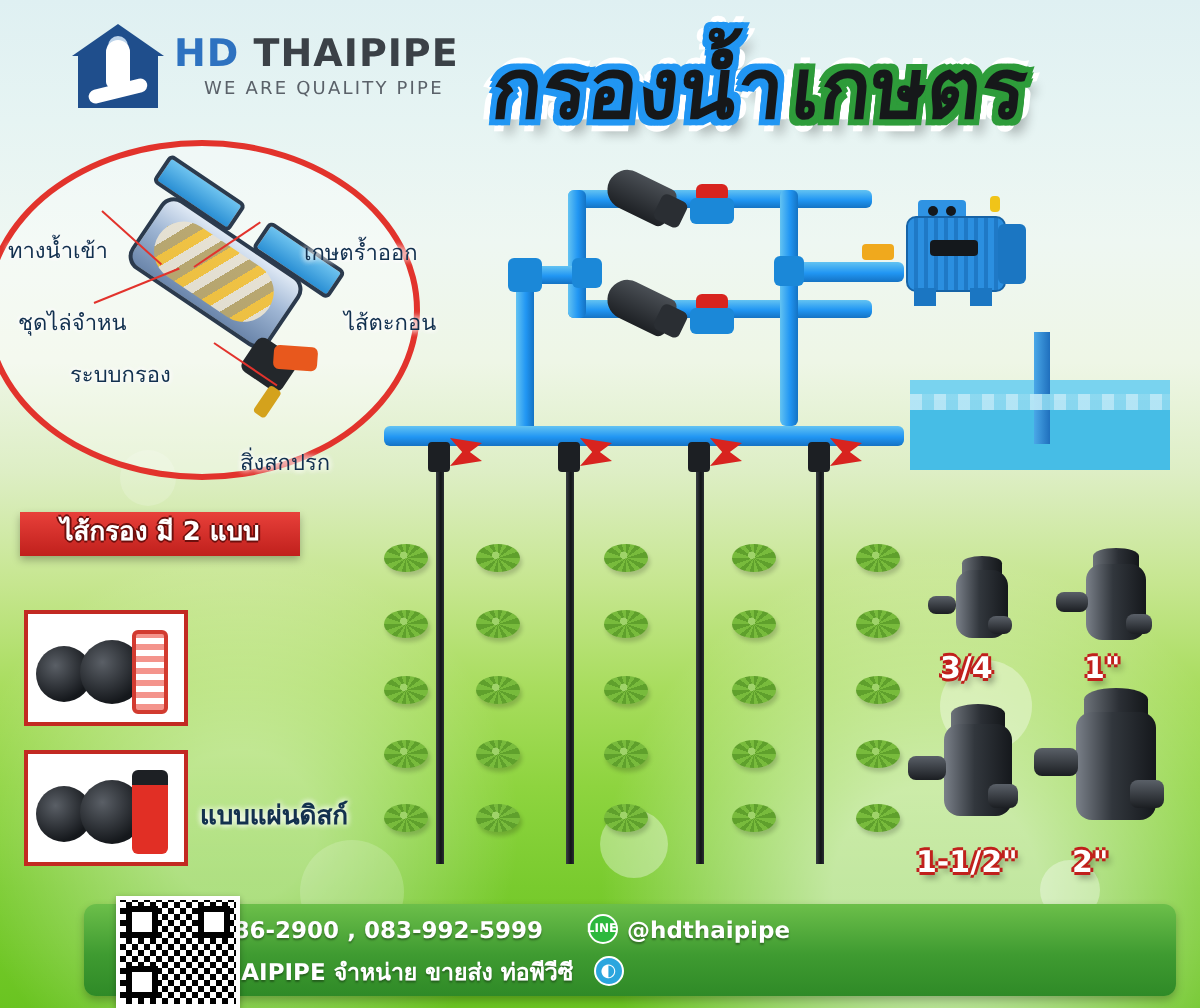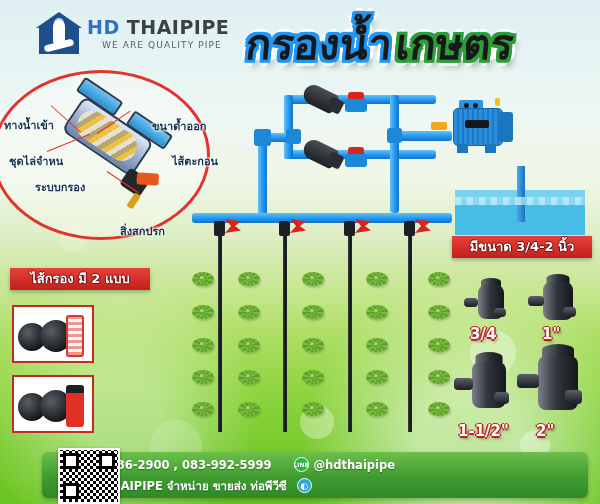--- a/index.html
+++ b/index.html
@@ -115,21 +115,21 @@
   #filterBody .handle {
     position:absolute; left:96px; top:46px; width:22px; height:12px;
     background:#e8581d; border-radius:3px; transform:rotate(-30deg);
   }
   #filterBody .nozzle {
     position:absolute; left:104px; top:70px; width:7px; height:16px;
     background:#d4a21c; border-radius:2px;
   }
   .lead { position:absolute; background:#e2332c; height:1px; transform-origin:0 50%; }
   .cut-label {
-    position:absolute; font-size:11px; color:#12304f; font-weight:bold; white-space:nowrap;
+    position:absolute; font-size:11px; color:#12304f; font-weight:normal; white-space:nowrap;
     font-family:"DejaVu Sans","Liberation Sans",sans-serif;
     text-shadow:0 0 3px #fff, 0 0 3px #fff, 0 0 3px #fff;
   }
 
   
   .pipe-h, .pipe-v { position:absolute; background:linear-gradient(180deg,#63c3f2,#2196f3 55%,#1473c4); border-radius:3px; }
   .pipe-v { background:linear-gradient(90deg,#63c3f2,#2196f3 55%,#1473c4); }
   .joint { position:absolute; background:#1b88d8; border-radius:3px; }
   .blackfilter {
     position:absolute; width:34px; height:20px;
@@ -322,21 +322,21 @@
         <div class="handle"></div>
         <div class="nozzle"></div>
     </div>
     <div class="lead" style="left:56px;top:32px;width:40px;transform:rotate(42deg);"></div>
     <div class="lead" style="left:52px;top:78px;width:46px;transform:rotate(-22deg);"></div>
     <div class="lead" style="left:102px;top:60px;width:40px;transform:rotate(-34deg);"></div>
     <div class="lead" style="left:112px;top:98px;width:38px;transform:rotate(34deg);"></div>
   </div>
 
   <div class="cut-label" style="left:4px;top:116px;">ทางน้ำเข้า</div>
-  <div class="cut-label" style="left:152px;top:117px;">ขนาด้ำออก</div>
+  <div class="cut-label" style="left:152px;top:117px;">เกษตร้ำออก</div>
   <div class="cut-label" style="left:9px;top:152px;">ชุดไล่จำหน</div>
   <div class="cut-label" style="left:172px;top:152px;">ไส้ตะกอน</div>
   <div class="cut-label" style="left:35px;top:178px;">ระบบกรอง</div>
   <div class="cut-label" style="left:120px;top:222px;">สิ่งสกปรก</div>
 
   <div class="pipe-h" style="left:284px;top:95px;width:152px;height:9px;"></div>
   <div class="pipe-h" style="left:284px;top:150px;width:152px;height:9px;"></div>
   <div class="pipe-v" style="left:284px;top:95px;width:9px;height:64px;"></div>
   <div class="pipe-v" style="left:390px;top:95px;width:9px;height:118px;"></div>
   <div class="pipe-h" style="left:390px;top:131px;width:62px;height:10px;"></div>
@@ -409,23 +409,20 @@
       <div class="plant" style="left: 428px; top: 305px;"></div>
       <div class="plant" style="left: 428px; top: 338px;"></div>
       <div class="plant" style="left: 428px; top: 370px;"></div>
       <div class="plant" style="left: 428px; top: 402px;"></div>
     </div>
 
   <div id="tank">
     <div class="standpipe"></div>
     <div class="wave"></div>
   </div>
-  <div class="redbanner" style="left:452px;top:236px;width:140px;height:22px;">
-    <span style="font-size:13px;line-height:22px;text-align:center;">มีขนาด 3/4-2 นิ้ว</span>
-  </div>
 
   <div class="product" style="left:470px;top:278px;width:42px;height:44px;">
     <div class="pdome" style="top:0;width:20px;height:9px;"></div>
     <div class="pbody" style="top:7px;width:26px;height:34px;"></div>
     <div class="pinlet" style="left:-6px;top:20px;width:14px;height:9px;"></div>
     <div class="poutlet" style="left:24px;top:30px;width:12px;height:9px;"></div>
   </div>
   <div class="psize" style="left:470px;top:325px;">3/4</div>
 
   <div class="product" style="left:535px;top:274px;width:46px;height:48px;">
@@ -445,35 +442,36 @@
   <div class="psize" style="left:458px;top:422px;">1-1/2"</div>
 
   <div class="product" style="left:527px;top:344px;width:62px;height:68px;">
     <div class="pdome" style="top:0;width:32px;height:14px;"></div>
     <div class="pbody" style="top:12px;width:40px;height:54px;"></div>
     <div class="pinlet" style="left:-10px;top:30px;width:22px;height:14px;"></div>
     <div class="poutlet" style="left:38px;top:46px;width:17px;height:14px;"></div>
   </div>
   <div class="psize" style="left:536px;top:422px;">2"</div>
 
-  <div class="redbanner" style="left:10px;top:268px;width:140px;height:22px;">
+  <div class="redbanner" style="left:10px;top:256px;width:140px;height:22px;">
     <span style="font-size:13px;line-height:22px;text-align:center;">ไส้กรอง มี 2 แบบ</span>
   </div>
 
   <div class="ftcard" style="left:12px;top:305px;">
     <div class="blk1" style="left:4px;top:16px;width:28px;height:28px;"></div>
     <div class="blk2" style="left:26px;top:13px;width:32px;height:32px;"></div>
     <div class="cart mesh"></div>
   </div>
 
   <div class="ftcard" style="left:12px;top:375px;">
     <div class="blk1" style="left:4px;top:16px;width:28px;height:28px;"></div>
     <div class="blk2" style="left:26px;top:13px;width:32px;height:32px;"></div>
     <div class="cart disc"></div>
   </div>
+  <div class="ftlabel" style="left:100px;top:397px;">แบบแผ่นดิสก์</div>
 
   <div id="footer">
     <div class="row r1">
       <div class="cicon phone">☎</div>
       <div class="ftext">063-686-2900 , 083-992-5999</div>
       <div class="cicon line" style="margin-left:22px;">LINE</div>
       <div class="ftext">@hdthaipipe</div>
     </div>
     <div class="row r2">
       <div class="cicon fb">f</div>

